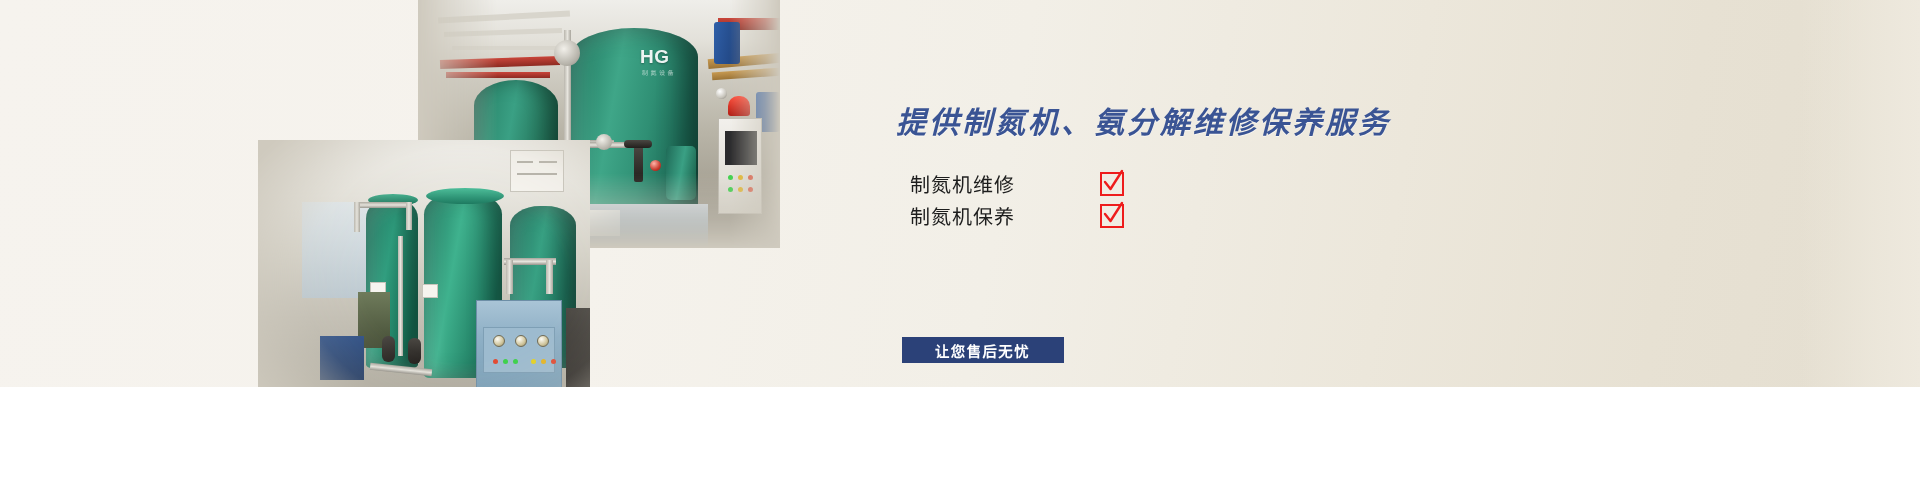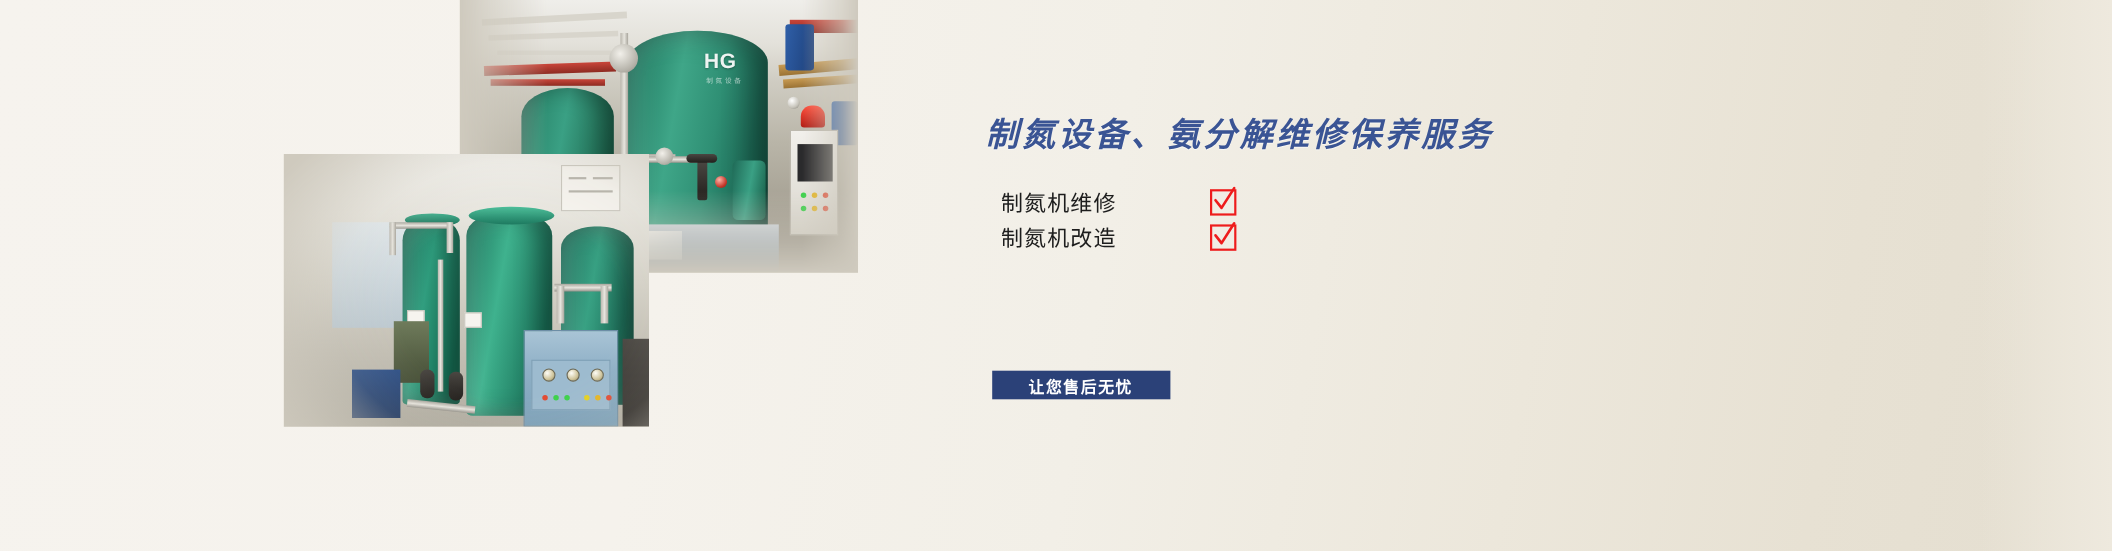--- a/index.html
+++ b/index.html
@@ -4,21 +4,21 @@
 <title>Service Banner</title>
 <style>
   * { margin:0; padding:0; box-sizing:border-box; }
   html, body {
     width:1920px; height:501px;
     overflow:hidden;
     font-family:"Liberation Sans", "DejaVu Sans", sans-serif;
   }
   #stage {
     position:relative;
-    width:1920px; height:501px;
+    width:1920px; height:387px;
     background:
       linear-gradient(100deg,
         #f6f3ee 0%,
         #f5f2ec 32%,
         #f2efe7 52%,
         #ece7db 72%,
         #e7e1d3 86%,
         #e4ded0 100%);
     overflow:hidden;
   }
@@ -306,37 +306,37 @@
         <div style="position:absolute;left:62px;top:196px;width:44px;height:44px;background:linear-gradient(180deg,#2d4f86,#1b3560);"></div>
         <div class="valve" style="left:124px;top:196px;width:13px;height:26px;border-radius:6px;"></div>
         <div class="valve" style="left:150px;top:198px;width:13px;height:26px;border-radius:6px;"></div>
         <div class="pipe-h" style="left:112px;top:226px;width:62px;height:7px;transform:rotate(6deg);"></div>
       </div>
     </div>
   </div>
 
   <div class="content">
 
-    <div class="headline">制氮设备、氨分解维修保养服务</div>
+    <div class="headline">提供制氮机、氨分解维修保养服务</div>
 
     <div class="svc-list">
 
 
       <div class="svc-row">
         <div class="svc-label">制氮机维修</div>
         <div class="svc-check">
           <div class="box"></div>
           <svg viewBox="0 0 24 26" fill="none" aria-hidden="true">
             <path d="M4 12 L9.5 19 L21 1" stroke="#ee1c1c" stroke-width="2.4" stroke-linecap="round" stroke-linejoin="round"></path>
           </svg>
         </div>
       </div>
 
       <div class="svc-row">
-        <div class="svc-label">制氮机改造</div>
+        <div class="svc-label">制氮机保养</div>
         <div class="svc-check">
           <div class="box"></div>
           <svg viewBox="0 0 24 26" fill="none" aria-hidden="true">
             <path d="M4 12 L9.5 19 L21 1" stroke="#ee1c1c" stroke-width="2.4" stroke-linecap="round" stroke-linejoin="round"></path>
           </svg>
         </div>
       </div>
 
 
     </div>

